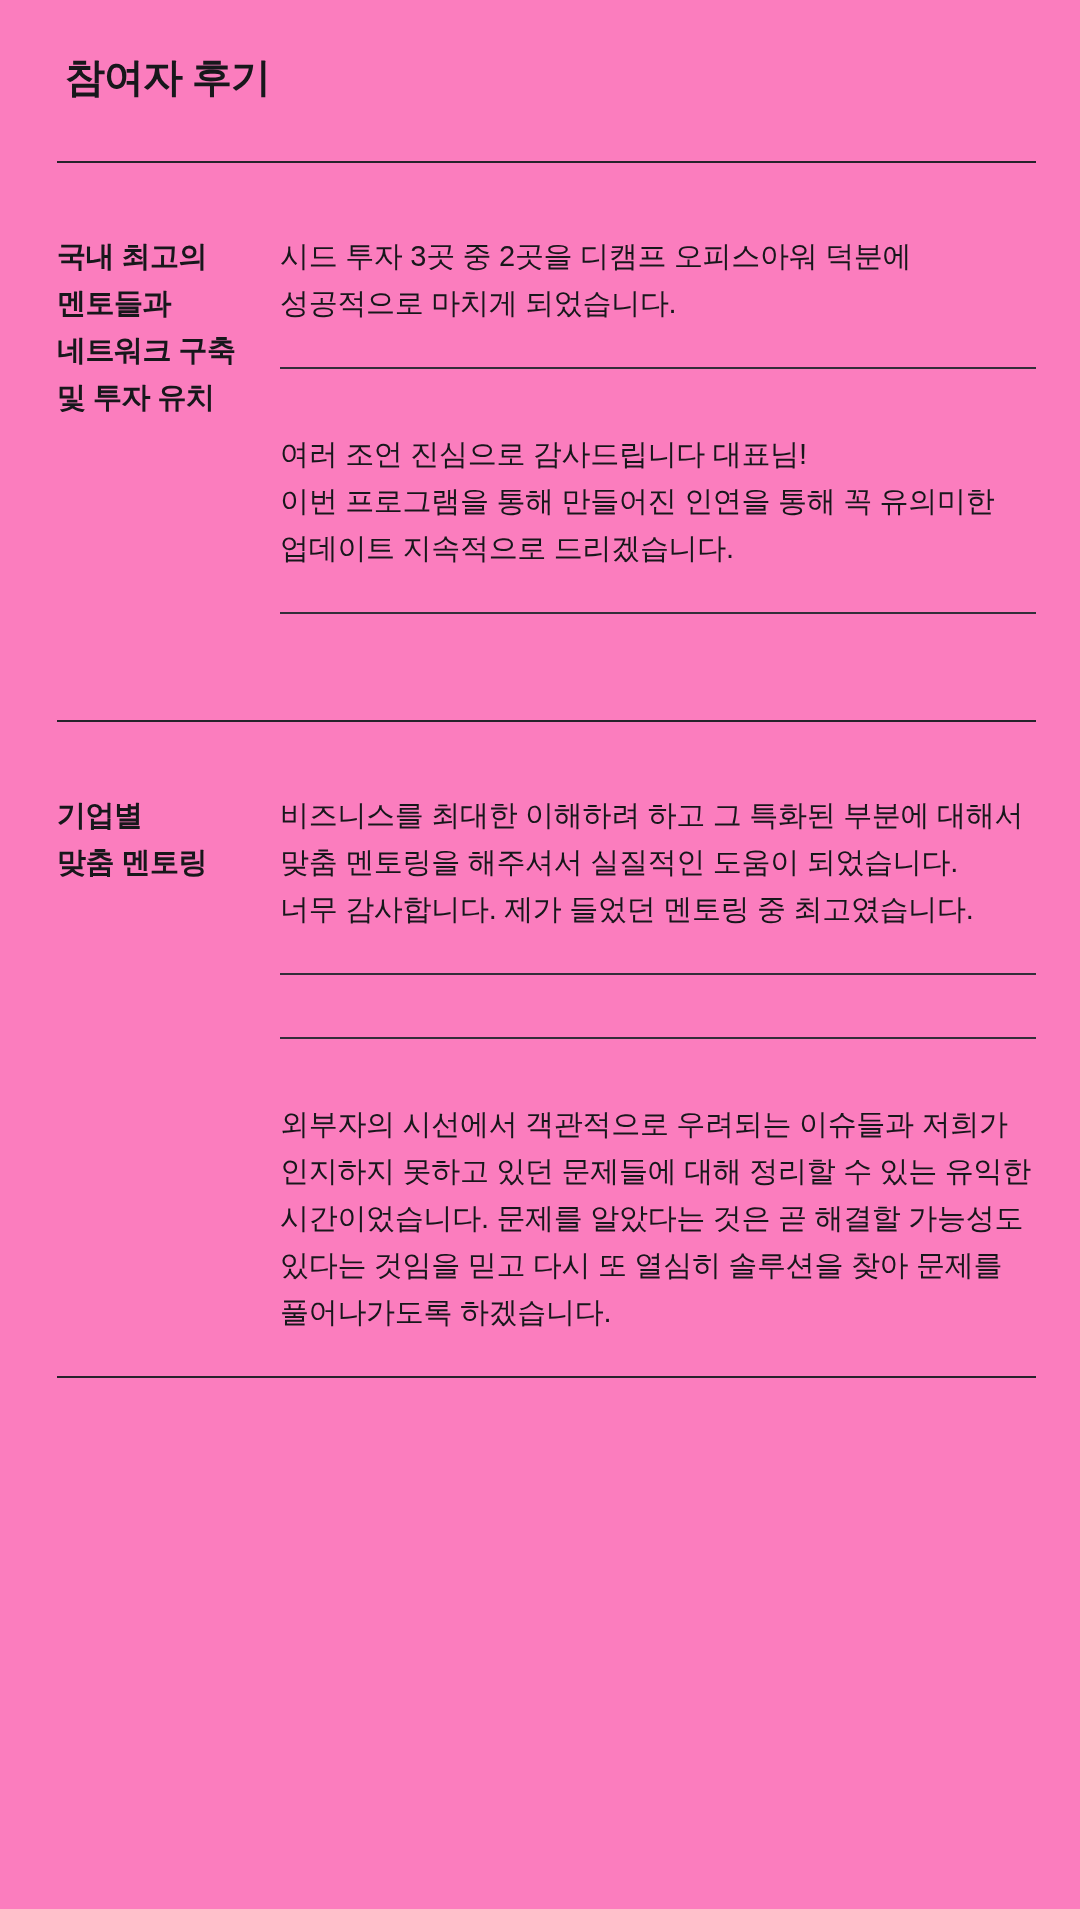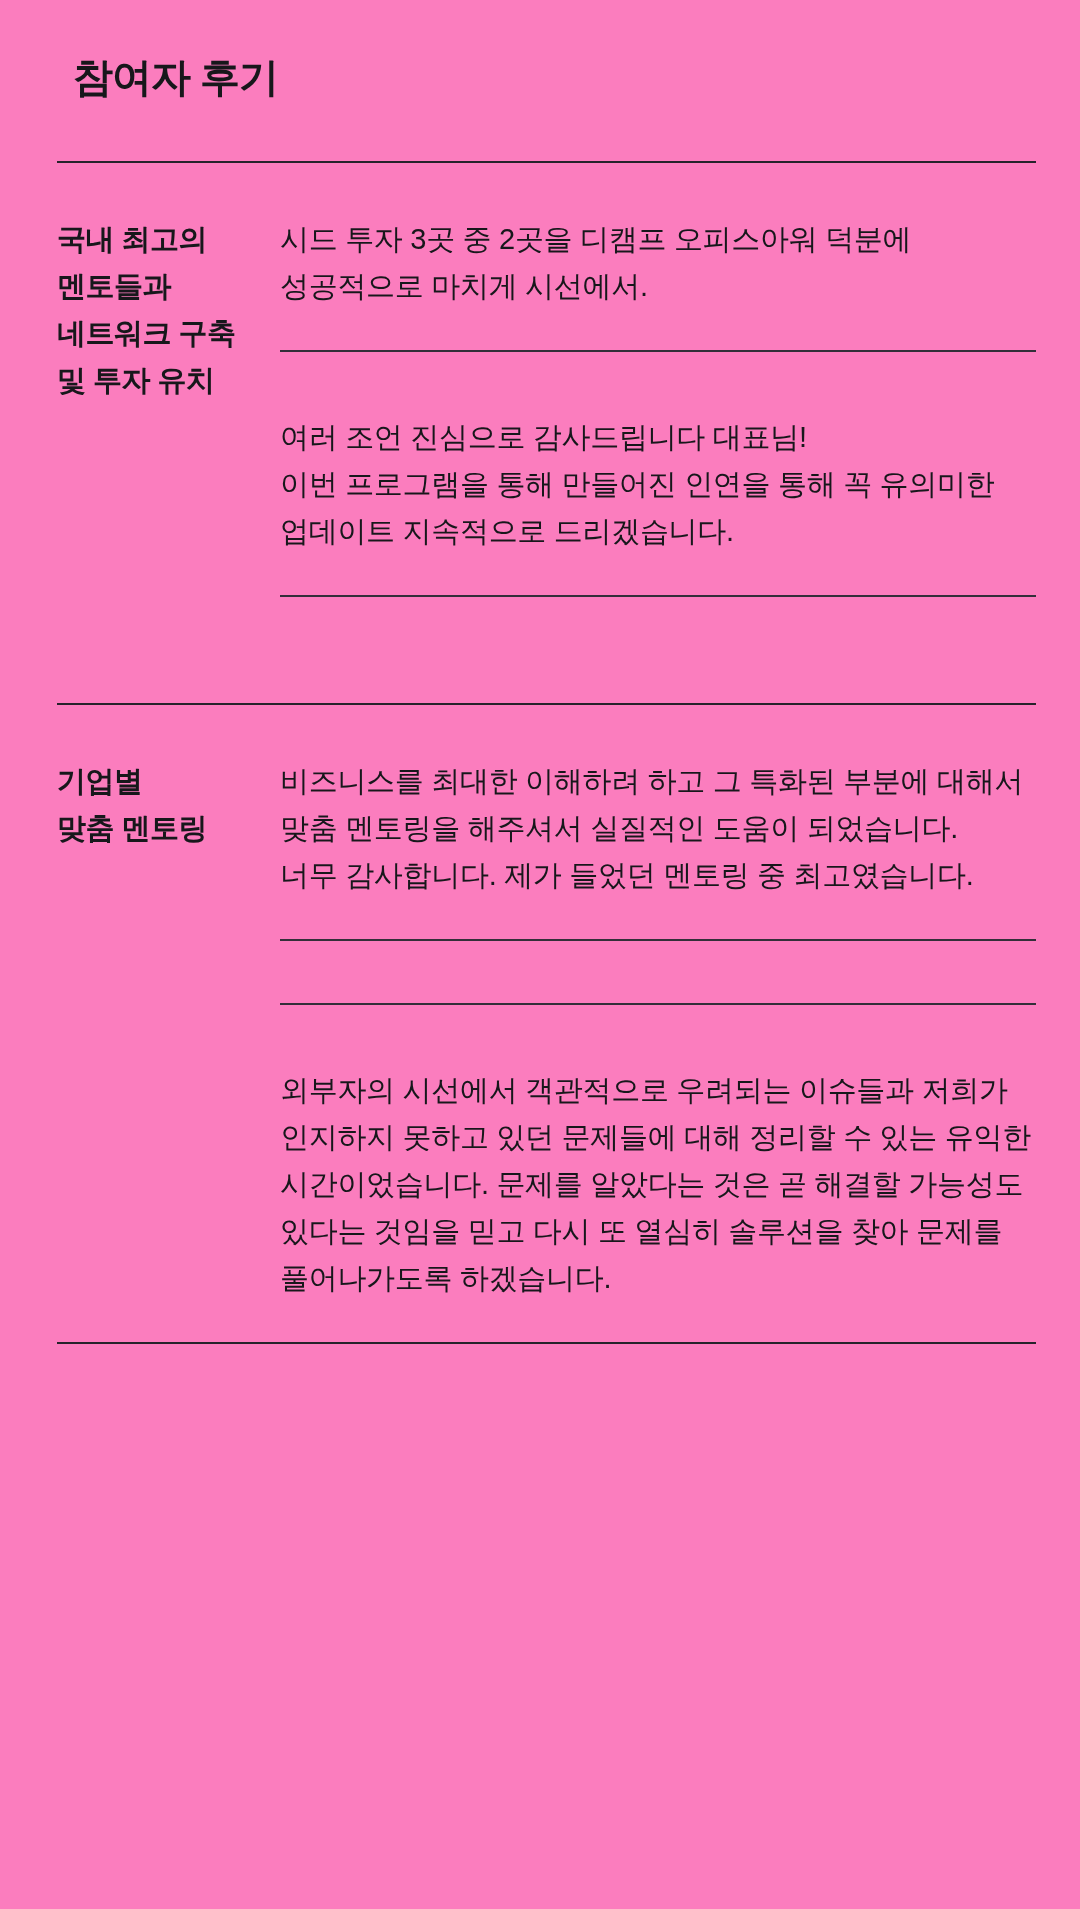--- a/index.html
+++ b/index.html
@@ -14,21 +14,21 @@
     background: #FB7DBE;
     color: #17171B;
     font-family: "Liberation Sans", "DejaVu Sans", sans-serif;
     overflow: hidden;
   }
   .page-title {
     font-size: 40px;
     line-height: 46px;
     font-weight: 700;
     letter-spacing: -1px;
-    margin: 54px 0 0 16px;
+    margin: 54px 0 0 8px;
   }
   hr {
     border: 0;
     margin: 0;
   }
   .divider-full {
     border-top: 2px solid #26222B;
     width: 100%;
   }
   .divider-full.after-title {
@@ -40,21 +40,21 @@
   .divider-full.bottom {
     margin-top: 40px;
   }
   .divider-inner {
     border-top: 2px solid #332E39;
     margin: 40px 0 62px 0;
   }
   .review-section {
     display: flex;
     align-items: flex-start;
-    margin-top: 53px;
+    margin-top: 70px;
   }
   .label-col {
     flex: 0 0 223px;
     width: 223px;
     font-size: 29px;
     line-height: 47px;
     font-weight: 700;
     letter-spacing: -0.5px;
     white-space: pre-line;
   }
@@ -77,21 +77,21 @@
 
 <hr class="divider-full after-title">
 
 <section class="review-section">
   <div class="label-col">국내 최고의
 멘토들과
 네트워크 구축
 및 투자 유치</div>
   <div class="content-col">
     <p class="testimonial">시드 투자 3곳 중 2곳을 디캠프 오피스아워 덕분에
-성공적으로 마치게 시선에서.</p>
+성공적으로 마치게 되었습니다.</p>
     <hr class="divider-inner">
     <p class="testimonial">여러 조언 진심으로 감사드립니다 대표님!
 이번 프로그램을 통해 만들어진 인연을 통해 꼭 유의미한
 업데이트 지속적으로 드리겠습니다.</p>
     <hr class="divider-inner">
   </div>
 </section>
 
 <hr class="divider-full between-sections">
 

